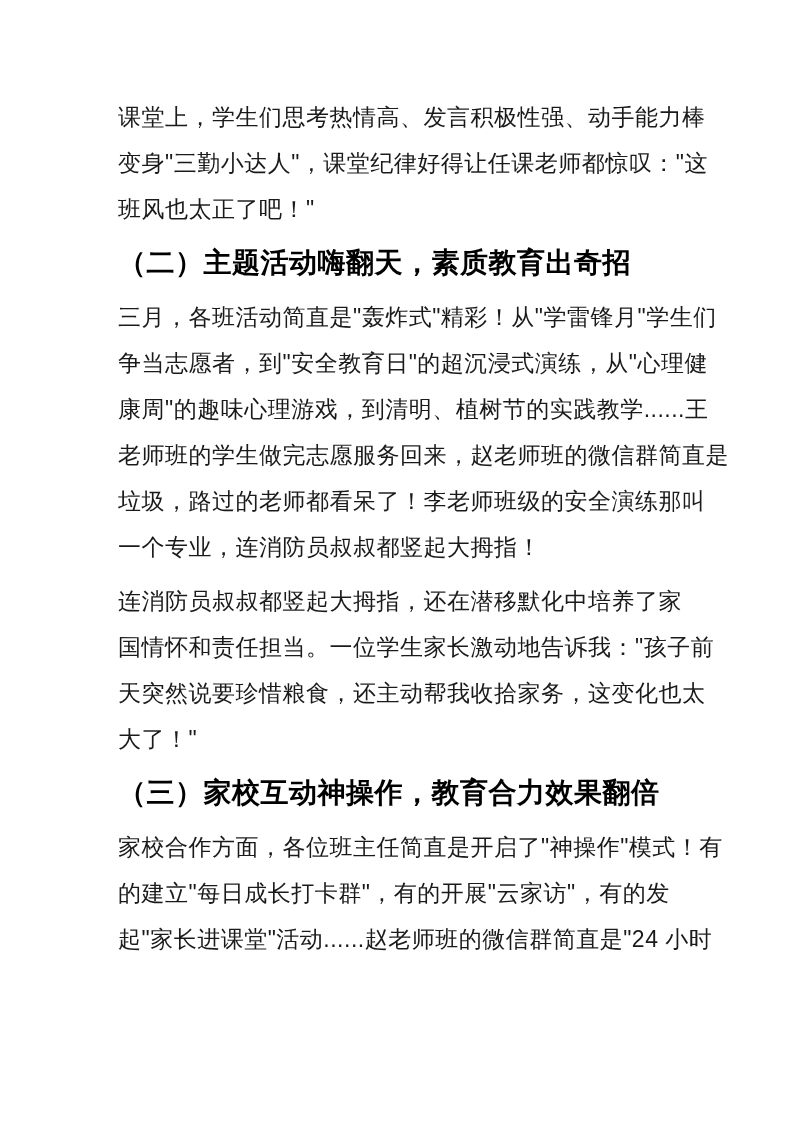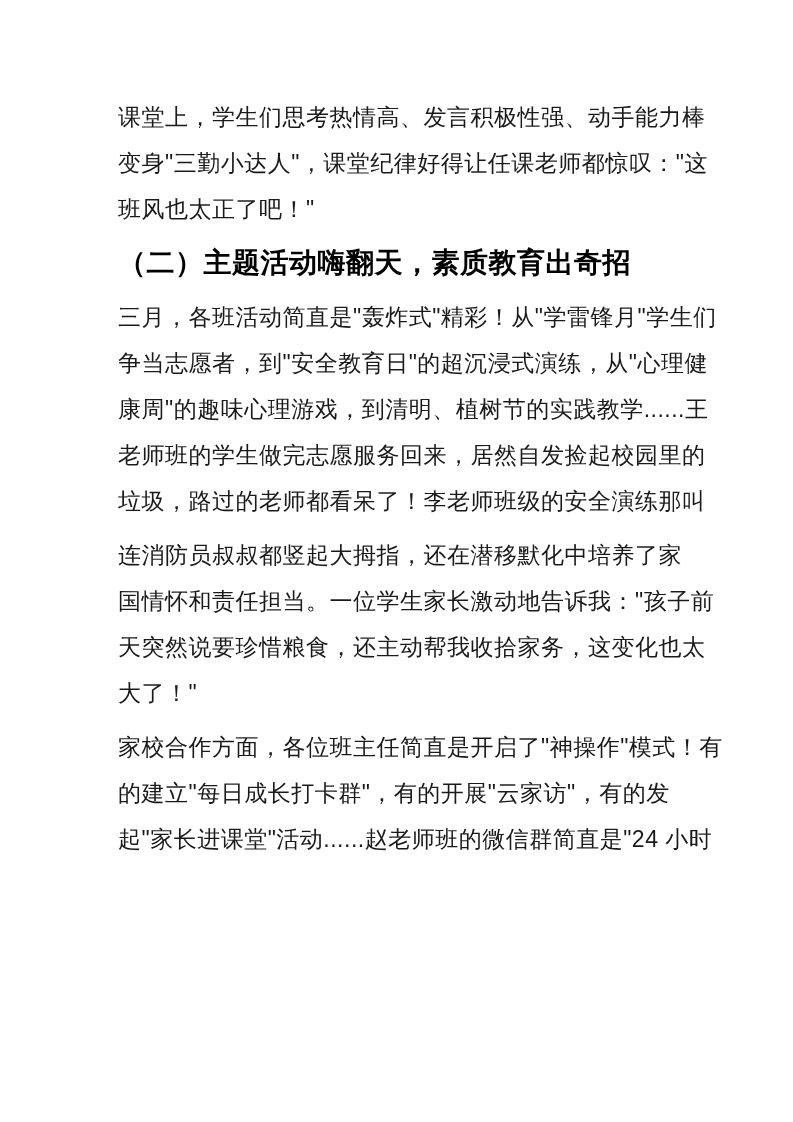--- a/index.html
+++ b/index.html
@@ -50,28 +50,30 @@
       <div class="para">
         <div class="line">课堂上，学生们思考热情高、发言积极性强、动手能力棒</div>
         <div class="line">变身"三勤小达人"，课堂纪律好得让任课老师都惊叹："这</div>
         <div class="line">班风也太正了吧！"</div>
       </div>
       <h2 class="heading">（二）主题活动嗨翻天，素质教育出奇招</h2>
       <div class="para">
         <div class="line">三月，各班活动简直是"轰炸式"精彩！从"学雷锋月"学生们</div>
         <div class="line">争当志愿者，到"安全教育日"的超沉浸式演练，从"心理健</div>
         <div class="line">康周"的趣味心理游戏，到清明、植树节的实践教学......王</div>
-        <div class="line">老师班的学生做完志愿服务回来，居然自发捡起校园里的</div>
+        <div class="line">老师班的学生做完志愿服务回来，赵老师班的微信群简直是</div>
         <div class="line">垃圾，路过的老师都看呆了！李老师班级的安全演练那叫</div>
+        <div class="line">一个专业，连消防员叔叔都竖起大拇指！</div>
       </div>
       <div class="para">
         <div class="line">连消防员叔叔都竖起大拇指，还在潜移默化中培养了家</div>
         <div class="line">国情怀和责任担当。一位学生家长激动地告诉我："孩子前</div>
         <div class="line">天突然说要珍惜粮食，还主动帮我收拾家务，这变化也太</div>
         <div class="line">大了！"</div>
       </div>
+      <h2 class="heading">（三）家校互动神操作，教育合力效果翻倍</h2>
       <div class="para">
         <div class="line">家校合作方面，各位班主任简直是开启了"神操作"模式！有</div>
         <div class="line">的建立"每日成长打卡群"，有的开展"云家访"，有的发</div>
         <div class="line">起"家长进课堂"活动......赵老师班的微信群简直是"24 小时</div>
       </div>
     </div>
 </main>
 
 </body></html>

